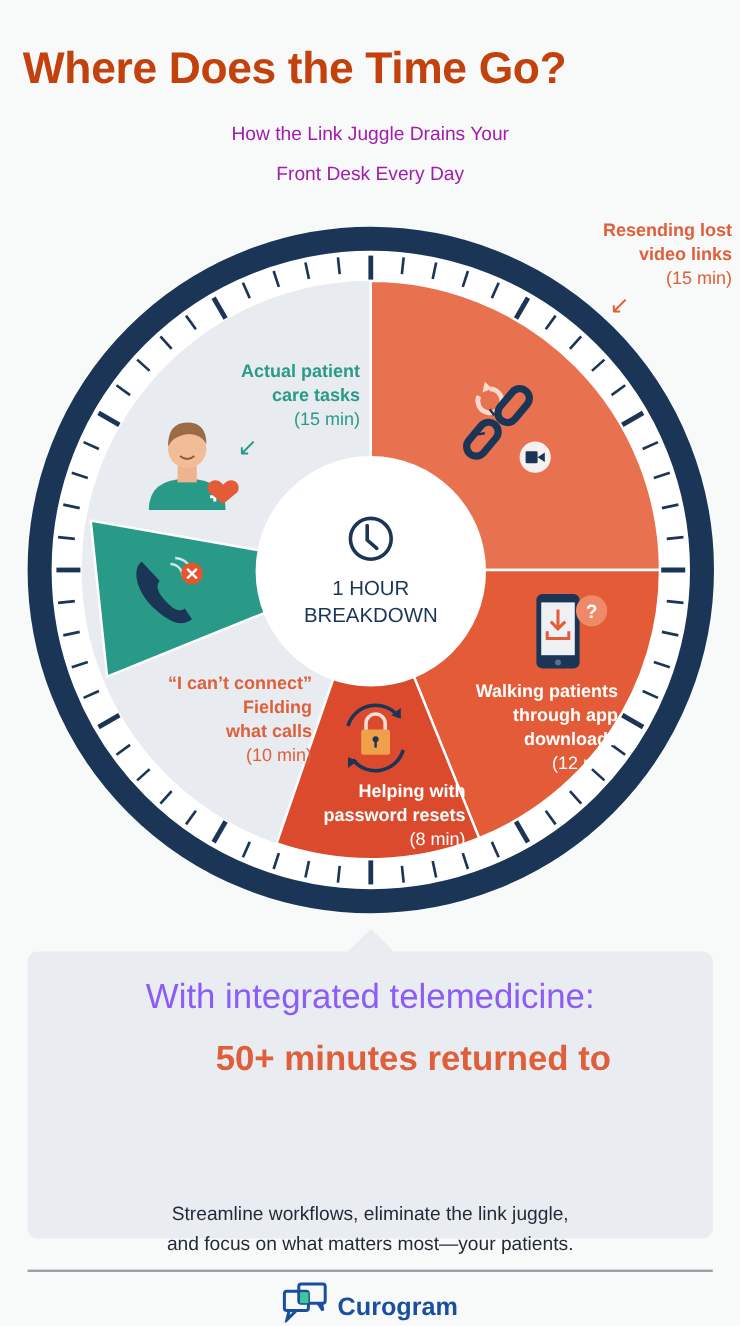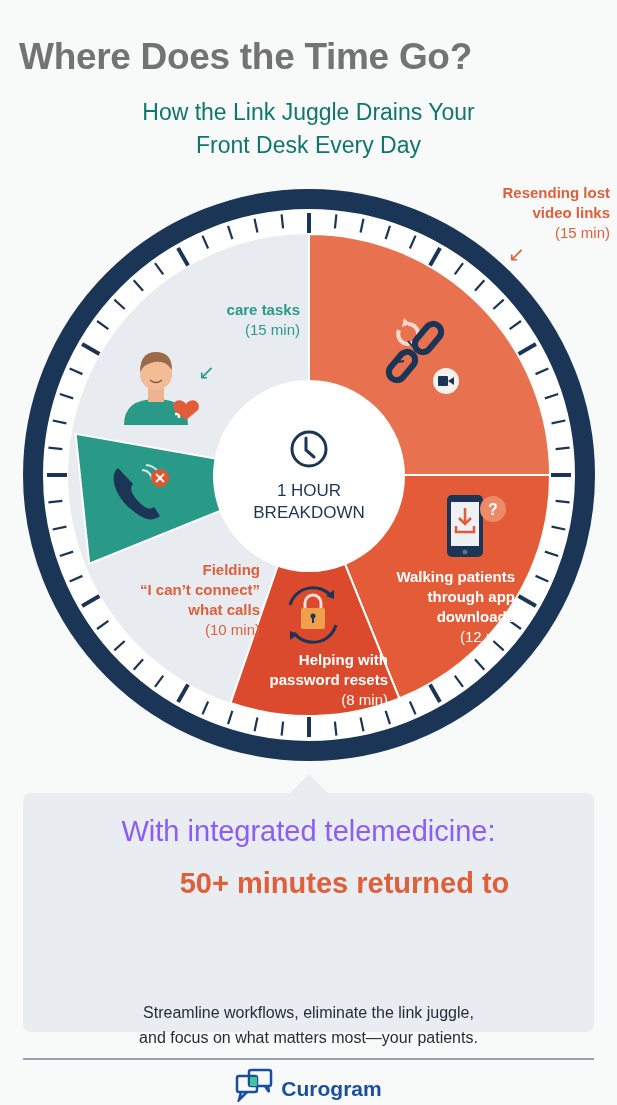--- a/index.html
+++ b/index.html
@@ -4,26 +4,26 @@
 <style>
   html, body { margin: 0; padding: 0; }
   body {
     width: 617px; height: 1105px; overflow: hidden;
     background: #f8f9f9;
     font-family: "Liberation Sans", "DejaVu Sans", sans-serif;
     position: relative;
   }
   .title {
     position: absolute; left: 0; width: 491px; top: 36px;
-    text-align: center; font-size: 37px; font-weight: 700; color: #737373;
+    text-align: center; font-size: 37px; font-weight: 700; color: #c2410c;
     letter-spacing: -0.3px;
   }
   .subtitle {
     position: absolute; left: 0; width: 617px; top: 96px;
-    text-align: center; font-size: 23px; color: #0f766e; line-height: 33px;
+    text-align: center; font-size: 16px; color: #a21caf; line-height: 33px;
   }
   #dial { position: absolute; left: 0; top: 0; }
   .lbl { position: absolute; text-align: right; font-weight: 700; line-height: 20px; }
   .lbl .m { font-weight: 400; }
   .center-text {
     position: absolute; left: 229px; width: 160px; top: 480px;
     text-align: center; font-weight: 400; font-size: 17px; color: #1b3556; line-height: 22px;
   }
   .summary {
     position: absolute; left: 23px; top: 793px; width: 571px; height: 239px;
@@ -203,33 +203,34 @@
 </svg>
 
 <div class="lbl" style="left:440px; width:170px; top:183px; color:#de5f3a; font-size:15px;">
   <div>Resending lost</div>
   <div>video links</div>
   <div class="m">(15 min)</div>
 </div>
 <div style="position:absolute; left:508px; top:242px; color:#de5f3a; font-size:20px;">↙</div>
 
 <div class="lbl" style="left:140px; width:160px; top:300px; color:#2a9a88; font-size:15px;">
+  <div>Actual patient</div>
   <div>care tasks</div>
   <div class="m">(15 min)</div>
 </div>
 <div style="position:absolute; left:198px; top:360px; color:#2a9a88; font-size:20px;">↙</div>
 
 <div class="center-text">
   <div>1 HOUR</div>
   <div>BREAKDOWN</div>
 </div>
 
 <div class="lbl" style="left:110px; width:150px; top:560px; color:#de5f3a; font-size:15px;">
+  <div>“I can’t connect”</div>
   <div>Fielding</div>
-  <div>“I can’t connect”</div>
   <div>what calls</div>
   <div class="m">(10 min)</div>
 </div>
 
 <div class="lbl" style="left:238px; width:150px; top:650px; color:#ffffff; font-size:15px;">
   <div>Helping with</div>
   <div>password resets</div>
   <div class="m">(8 min)</div>
 </div>
 

